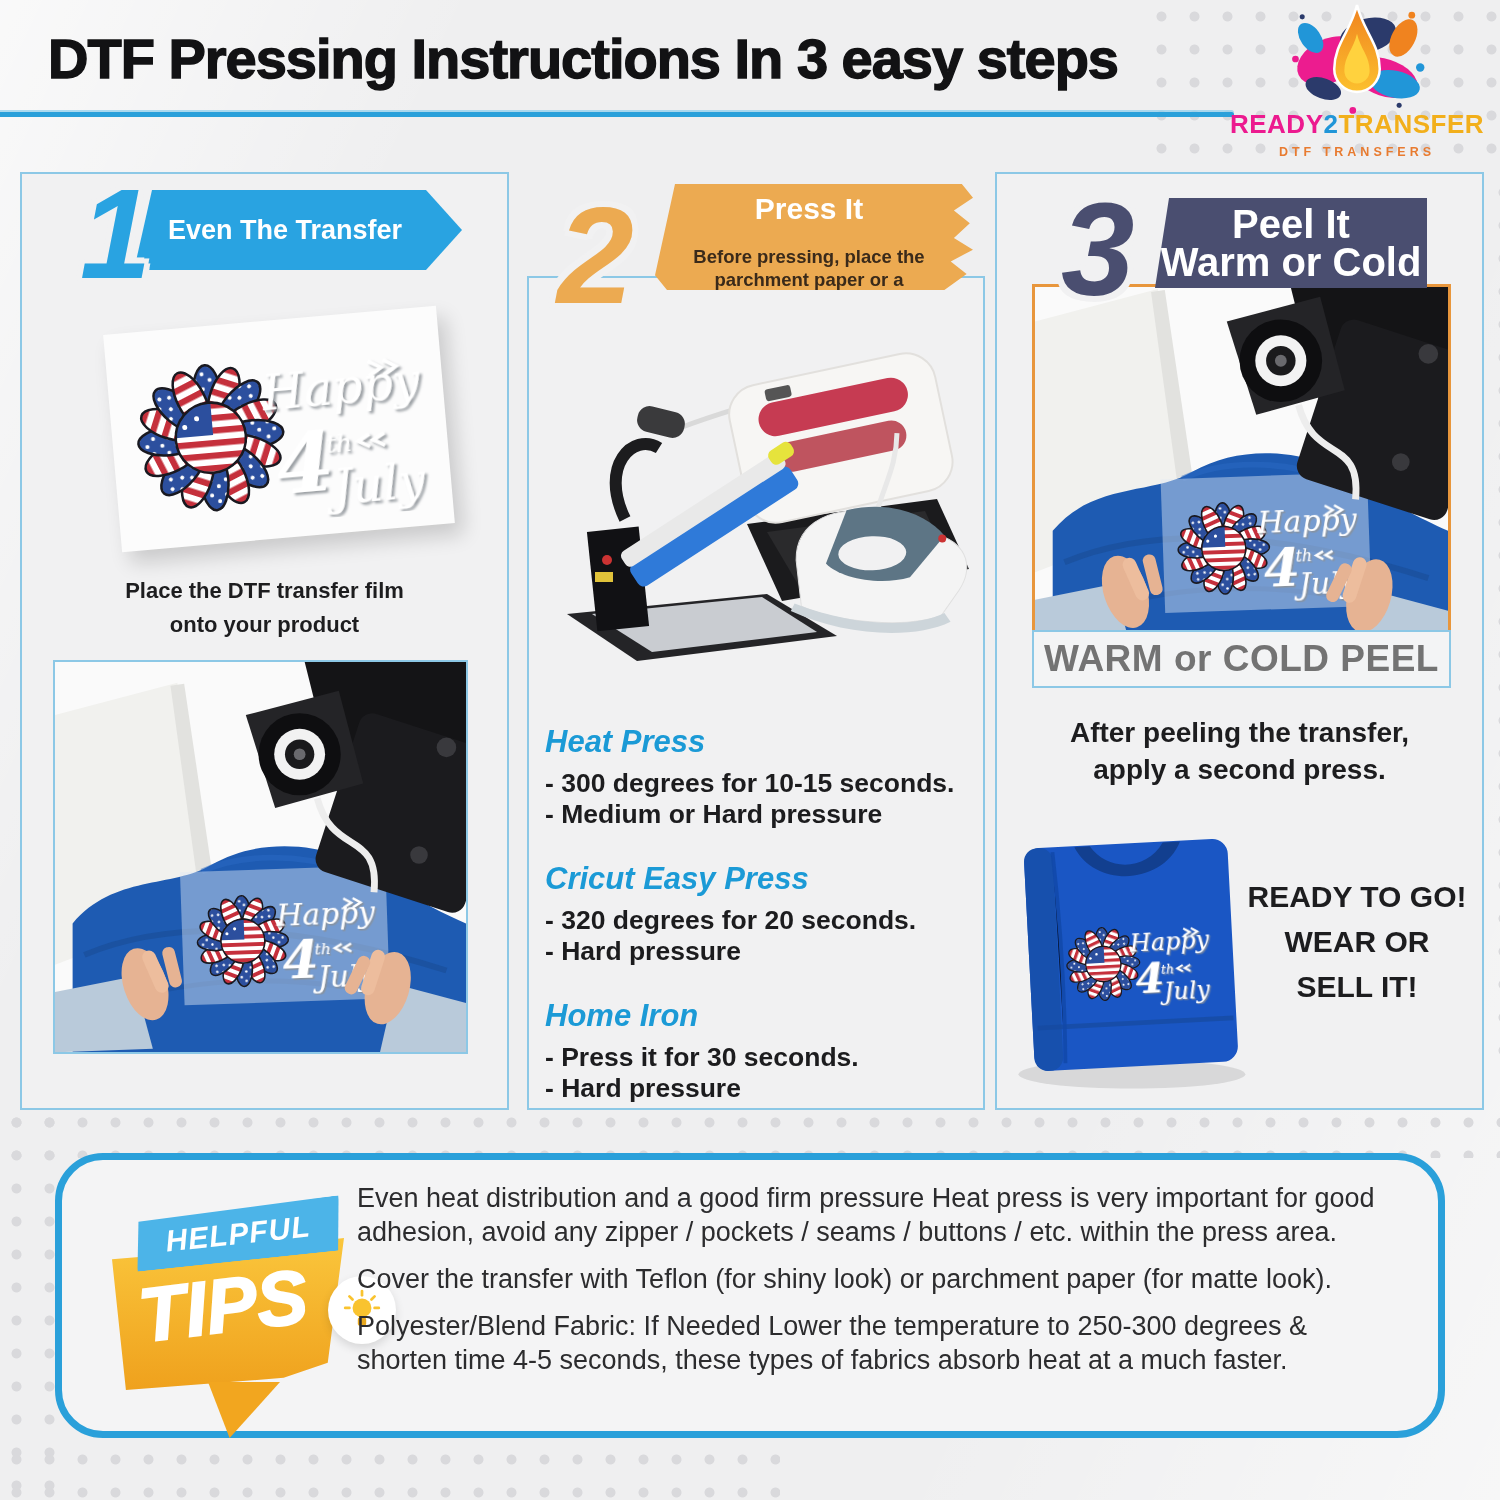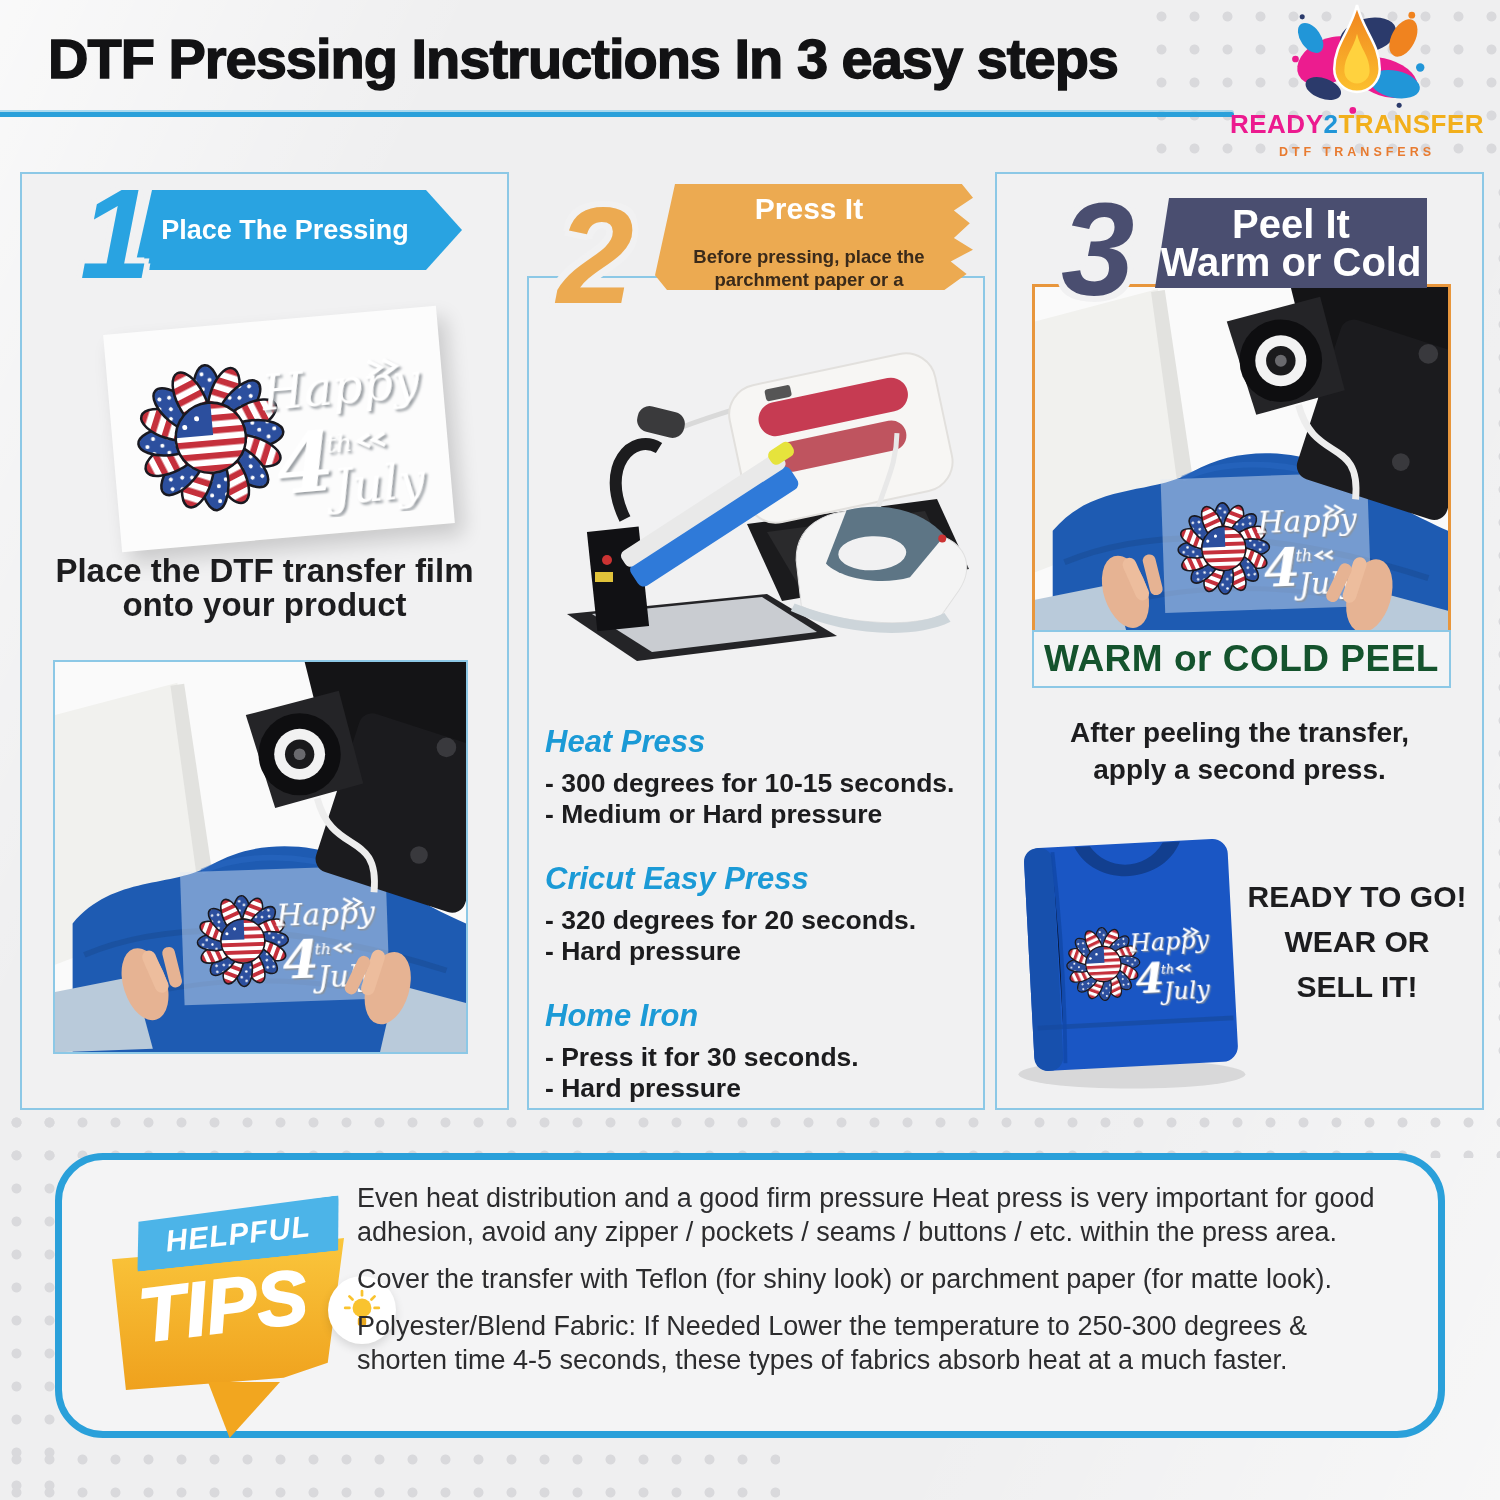--- a/index.html
+++ b/index.html
@@ -60,36 +60,36 @@
     clip-path:polygon(14px 0, 100% 0, 100% 100%, 0 100%);
     font-size:40px; line-height:38px; text-align:center; padding-top:7px;
   }
   
   .sheet {
     position:absolute; left:90px; top:146px; width:334px; height:218px; background:#fcfcfc;
     transform:rotate(-5deg); box-shadow:8px 12px 20px rgba(0,0,0,.16); z-index:2;
   }
   .sheet svg { margin:14px 0 0 14px; }
   .caption { position:absolute; width:100%; text-align:center; font-weight:700; color:#1d1d1f; }
-  .cap1 { top:380px; font-size:33px; line-height:34px; }
+  .cap1 { top:400px; font-size:22px; line-height:34px; }
   .photo { position:absolute; overflow:hidden; box-sizing:border-box; background:#fff; }
   .photo1 { left:31px; top:486px; width:415px; height:394px; border:2px solid #8cc8e6; }
   .photo svg { display:block; width:100%; height:100%; }
   
   .equip { position:absolute; left:8px; top:28px; width:440px; height:396px; }
   .methods { position:absolute; left:16px; top:446px; width:428px; }
   .method { margin-bottom:31px; }
   .method .name { font-size:31px; font-weight:700; color:#1b9ad6; margin-bottom:8px;font-style:italic; }
   .method .line { font-size:26.5px; font-weight:700; color:#1c1c1e; line-height:31px; }
   
   .photo3 { left:35px; top:110px; width:419px; height:360px; border:3px solid #e8963c; }
   .peel-box {
     position:absolute; left:35px; top:456px; width:419px; height:58px; z-index:3;
     background:#f3f4f5; border:2px solid #8cc8e6; box-sizing:border-box;
-    font-size:37px; font-weight:700; color:#14532d; text-align:center; line-height:54px;
+    font-size:37px; font-weight:700; color:#737373; text-align:center; line-height:54px;
     letter-spacing:.5px;
   }
   .cap3 { top:540px; font-size:28px; line-height:37px; }
   .folded { position:absolute; left:8px; top:630px; width:250px; height:300px; }
   .ready { position:absolute; left:250px; top:700px; width:220px; text-align:center;
     font-size:30px; font-weight:700; color:#1d1d1f; line-height:45px; }
   
   .tips-box {
     position:absolute; left:55px; top:1153px; width:1390px; height:285px; box-sizing:border-box;
     background:#f4f4f5; border:7px solid #2aa0da; border-radius:48px; z-index:2;
@@ -256,21 +256,21 @@
         <circle cx="135" cy="125" r="3" fill="#2b3a6b"></circle>
       <path d="M85,6 C78,36 58,52 58,82 a27,27 0 0 0 54,0 C112,52 92,36 85,6 Z" fill="url(#flameGrad)" stroke="#fff" stroke-width="3"></path>
       <path d="M85,40 C81,58 70,66 70,84 a15,15 0 0 0 30,0 C100,66 89,58 85,40 Z" fill="#ffd23e"></path>
     </svg>
     <div class="brand"><span class="p1">READY</span><span class="p2">2</span><span class="p3">TRANSFER</span></div>
     <div class="tagline">DTF TRANSFERS</div>
   </div>
 
   <div class="panel panel1">
     <div class="step-num num1">1</div>
-    <div class="banner banner1">Place The Pressing</div>
+    <div class="banner banner1">Even The Transfer</div>
     <div class="sheet">
       <svg width="304" height="188" viewBox="0 0 240 150">
           <use href="#flag-art"></use>
         </svg>
     </div>
     <div class="caption cap1">
       <div>Place the DTF transfer film</div>
       <div>onto your product</div>
     </div>
     <div class="photo photo1">

